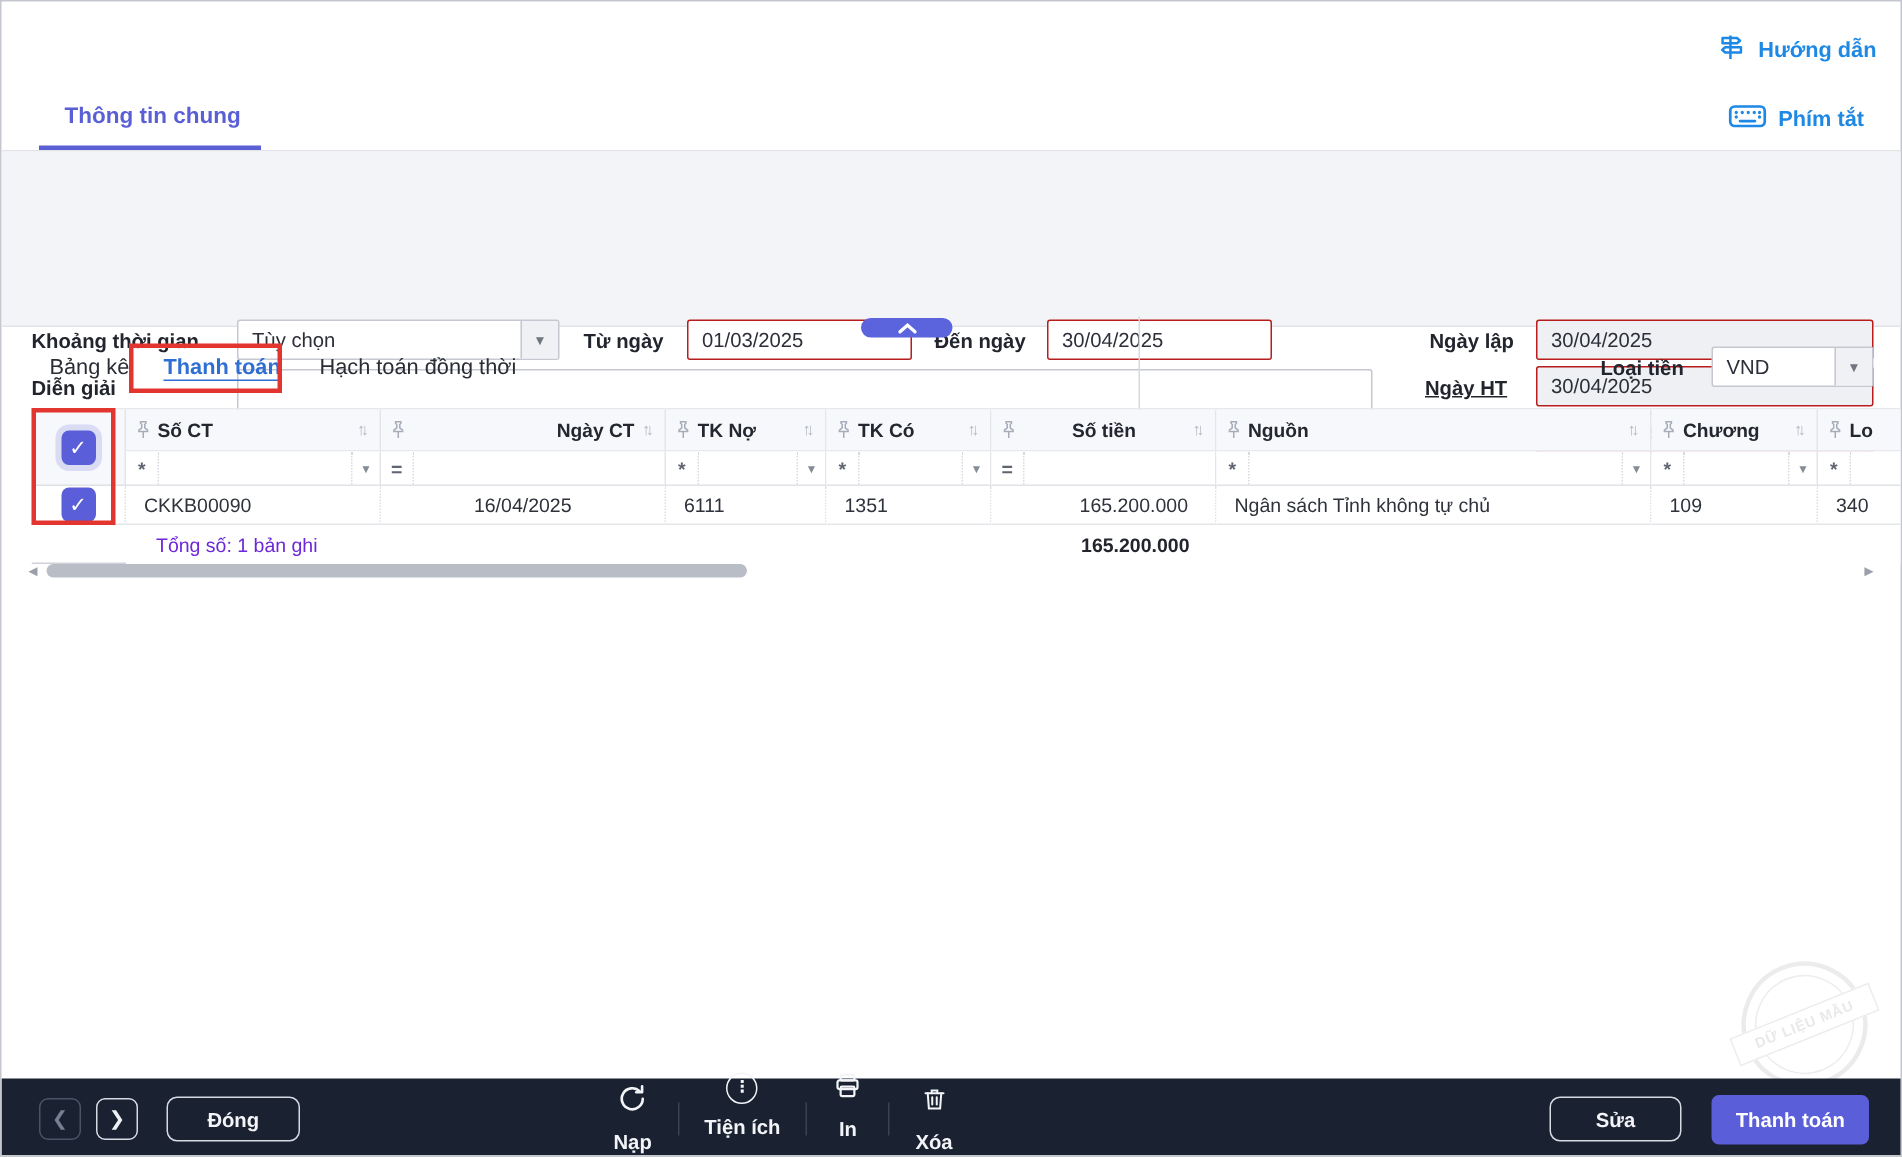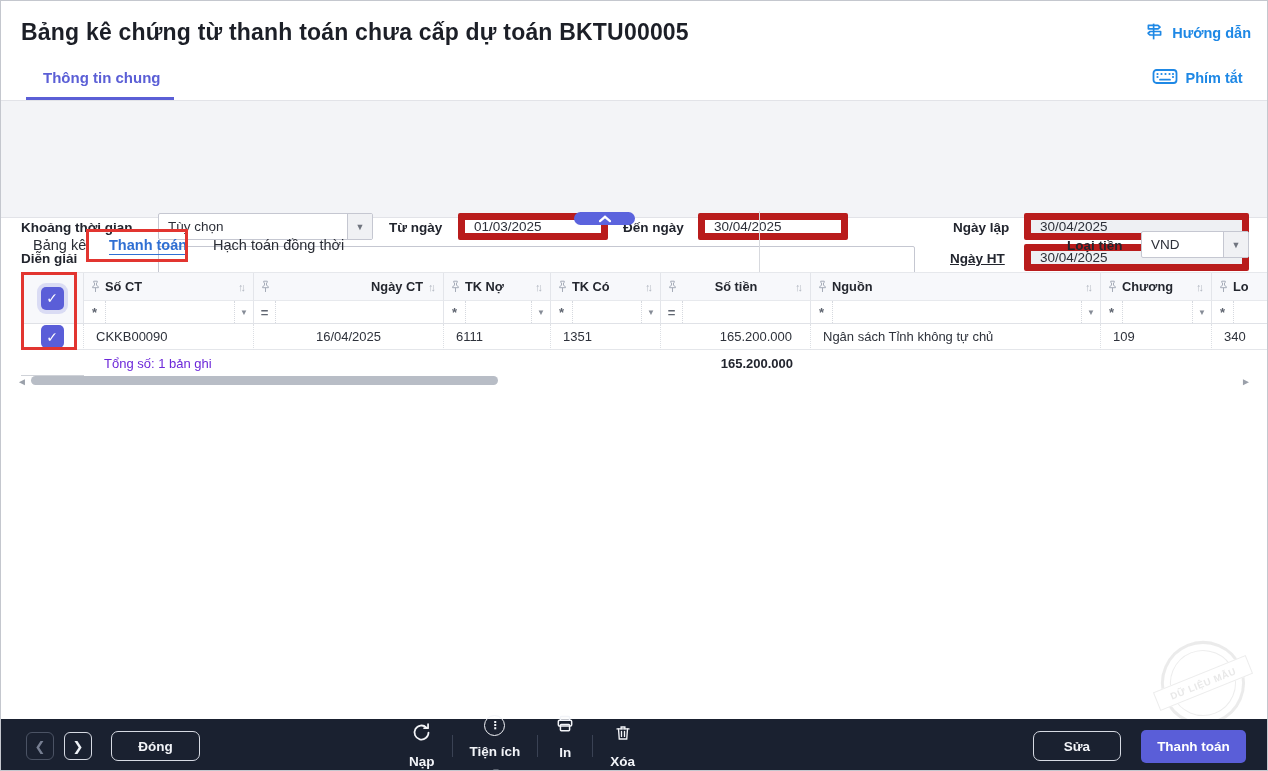--- a/index.html
+++ b/index.html
@@ -20,21 +20,21 @@
   
   .main-tab { position:absolute; left:42px; top:68px; font-size:15px; font-weight:700; color:#5b5fd6; cursor:pointer; }
   .main-tab-underline { position:absolute; left:25px; top:96px; width:148px; height:3px; background:#5b5fd6; }
   .tabbar-border { position:absolute; left:0; top:99px; width:1268px; height:1px; background:#e2e3e8; }
   
   .form-section { position:absolute; left:0; top:100px; width:1268px; height:117px; background:#f3f4f7; border-bottom:1px solid #e2e3e8; }
   .flabel { position:absolute; font-size:13.5px; font-weight:700; color:#22252e; }
   .combo { position:absolute; height:27px; background:#fff; border:1px solid #c5c7d1; border-radius:2px; display:flex; align-items:stretch; cursor:pointer; }
   .combo-text { flex:1; display:flex; align-items:center; padding:0 9px; font-size:13.5px; color:#2c2f38; }
   .combo-dd { width:25px; border-left:1px solid #c5c7d1; background:#f0f1f4; display:flex; align-items:center; justify-content:center; color:#70757f; font-size:9px; }
-  .tinput { position:absolute; height:27px; background:#fff; border:7px solid #b91c1c; border-radius:2px; font-size:13.5px; color:#2c2f38; padding:0 9px; font-family:inherit; }
+  .tinput { position:absolute; height:27px; background:#fff; border:1px solid #b91c1c; border-radius:2px; font-size:13.5px; color:#2c2f38; padding:0 9px; font-family:inherit; }
   .tinput.ro { background:#eef0f3; }
   .textarea { position:absolute; left:157px; top:145px; width:757px; height:53px; background:#fff; border:1px solid #c5c7d1; border-radius:2px; resize:none; font-family:inherit; font-size:13px; padding:6px 9px; }
   .vdivider { position:absolute; left:758px; top:110px; width:1px; height:90px; background:#d7d9de; }
   .collapse-pill { position:absolute; left:573px; top:211px; width:61px; height:13px; background:#5b63dd; border-radius:7px; display:flex; align-items:center; justify-content:center; cursor:pointer; }
   
   .dtab { position:absolute; top:236px; font-size:14.5px; color:#2a2d35; cursor:pointer;margin-left:12px; }
   .dtab.active { color:#2f6fd3; font-weight:700; text-decoration:underline; text-underline-offset:4px; }
   .currency-label { position:absolute; left:1066px; top:237px; font-size:13.5px; font-weight:700; color:#22252e; }
   
   .redbox { position:absolute; border:3px solid #e23530; pointer-events:none; }
@@ -80,21 +80,20 @@
   .ftr-sep { width:1px; height:22px; background:#3a4254; }
   .caret { font-size:9px; color:#e8ebf2; padding-left:2px; }
   .circ-dots { width:21px; height:21px; border:1.6px solid #f2f4f8; border-radius:50%; display:flex; align-items:center; justify-content:center; font-size:11px; font-weight:700; line-height:1; color:#f2f4f8; }
   .btn-primary { position:absolute; left:1140px; top:11px; width:105px; height:33px; background:#5a5ed8; border:none; border-radius:5px; color:#fff; font-size:13.5px; font-weight:700; cursor:pointer; font-family:inherit; }
 </style>
 </head>
 <body>
 
 <div id="app">
 
-  <div class="title">Bảng kê chứng từ thanh toán chưa cấp dự toán BKTU00005</div>
   <div class="hdr-right">
     <div class="hlink">
       <span>
         <svg width="21" height="21" viewBox="0 0 24 24" fill="none" stroke="#1e88e5" stroke-width="1.9" stroke-linejoin="round">
             <path d="M11 3v18"></path>
             <path d="M5 5h11l2.3 2L16 9H5z"></path>
             <path d="M19 12H7l-2.3 2L7 16h12z"></path>
           </svg>
       </span>
       <span>Hướng dẫn</span>

